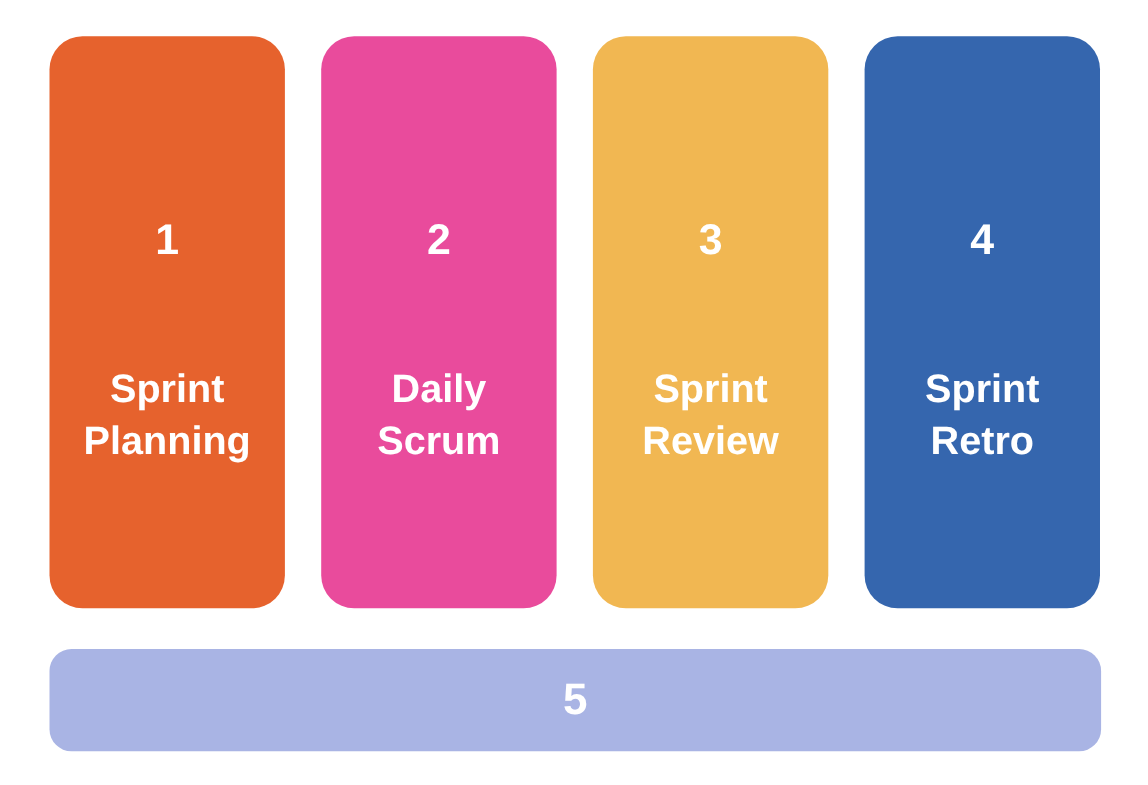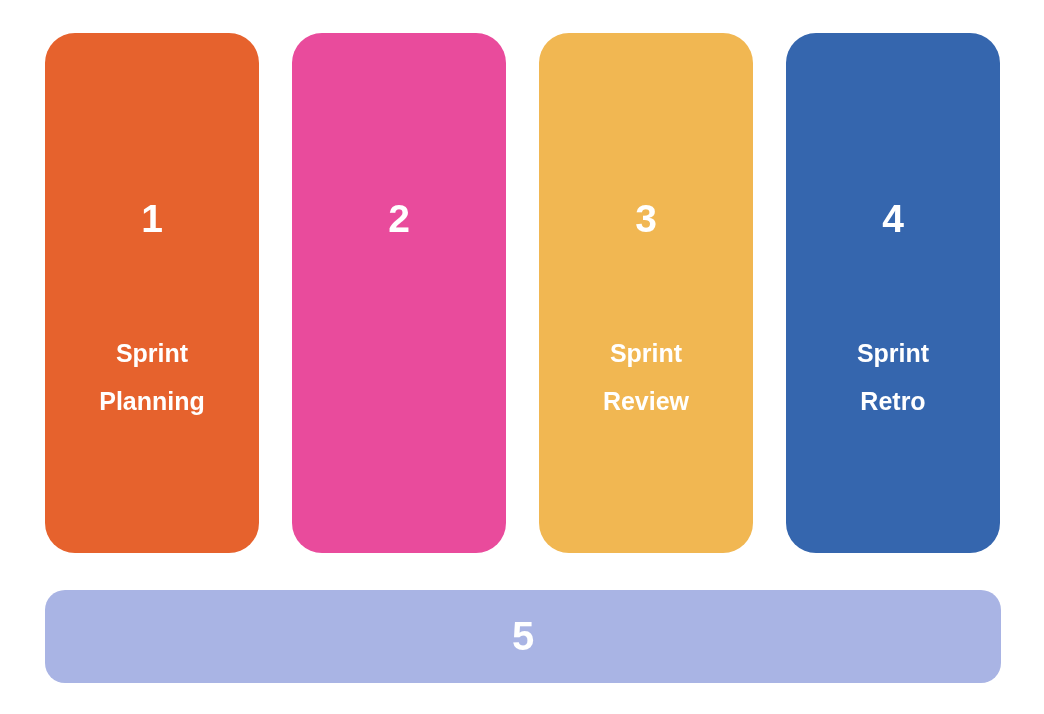--- a/index.html
+++ b/index.html
@@ -30,21 +30,21 @@
     text-align: center;
   }
   .event-card .card-number {
     margin-top: 162px;
     font-size: 39px;
     font-weight: bold;
     line-height: 48px;
   }
   .event-card .card-label {
     margin-top: 86px;
-    font-size: 25px;
+    font-size: 36px;
     font-weight: bold;
     line-height: 48px;
     white-space: pre-line;
   }
   .bottom-bar {
     position: absolute;
     left: 45px;
     top: 590px;
     width: 956px;
     height: 93px;
@@ -66,20 +66,22 @@
   <div class="cards-row">
 
     <div class="event-card" style="background: rgb(230, 98, 45);">
       <div class="card-number">1</div>
       <div class="card-label">Sprint
 Planning</div>
     </div>
 
     <div class="event-card" style="background: rgb(233, 75, 156);">
       <div class="card-number">2</div>
+      <div class="card-label">Daily
+Scrum</div>
     </div>
 
     <div class="event-card" style="background: rgb(241, 183, 82);">
       <div class="card-number">3</div>
       <div class="card-label">Sprint
 Review</div>
     </div>
 
     <div class="event-card" style="background: rgb(53, 102, 174);">
       <div class="card-number">4</div>

